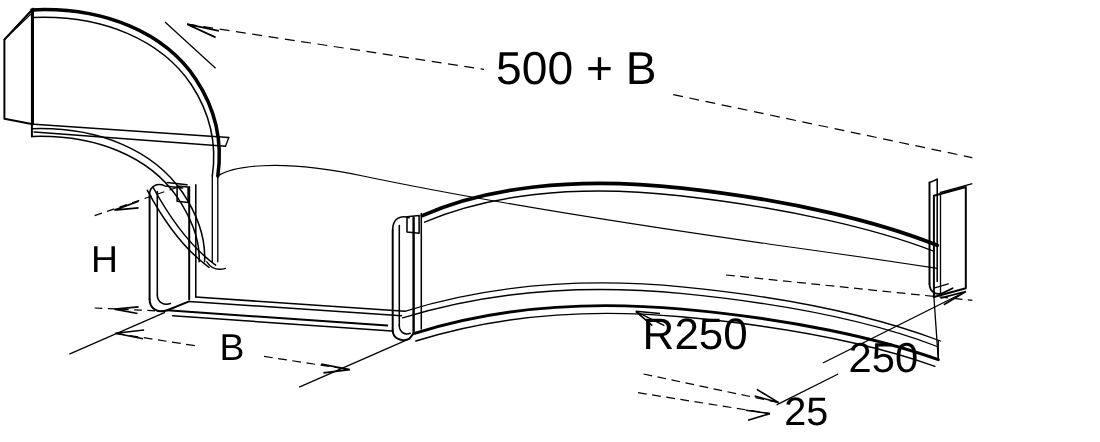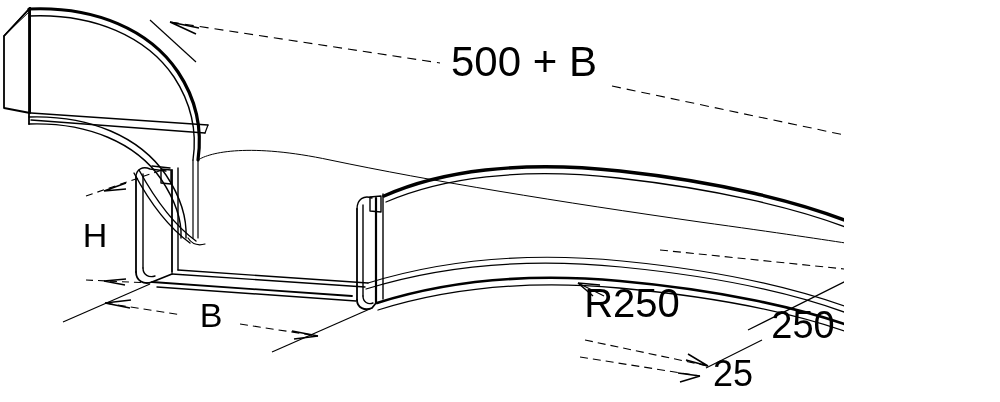--- a/index.html
+++ b/index.html
@@ -2,20 +2,21 @@
 <html><head>
 <meta charset="utf-8">
 <style>
   html,body{margin:0;padding:0;background:#ffffff;}
   #stage{
     position:relative;
     width:844px;height:402px;
     background:#ffffff;
     font-family:"Liberation Sans", sans-serif;
     overflow:hidden;
+    padding-left:40px;
   }
   #stage svg{position:absolute;left:0;top:0;}
   .dim-label{
     font-family:"Liberation Sans", sans-serif;
     font-weight:400;
     fill:#000000;
   }
 </style>
 </head>
 <body>

